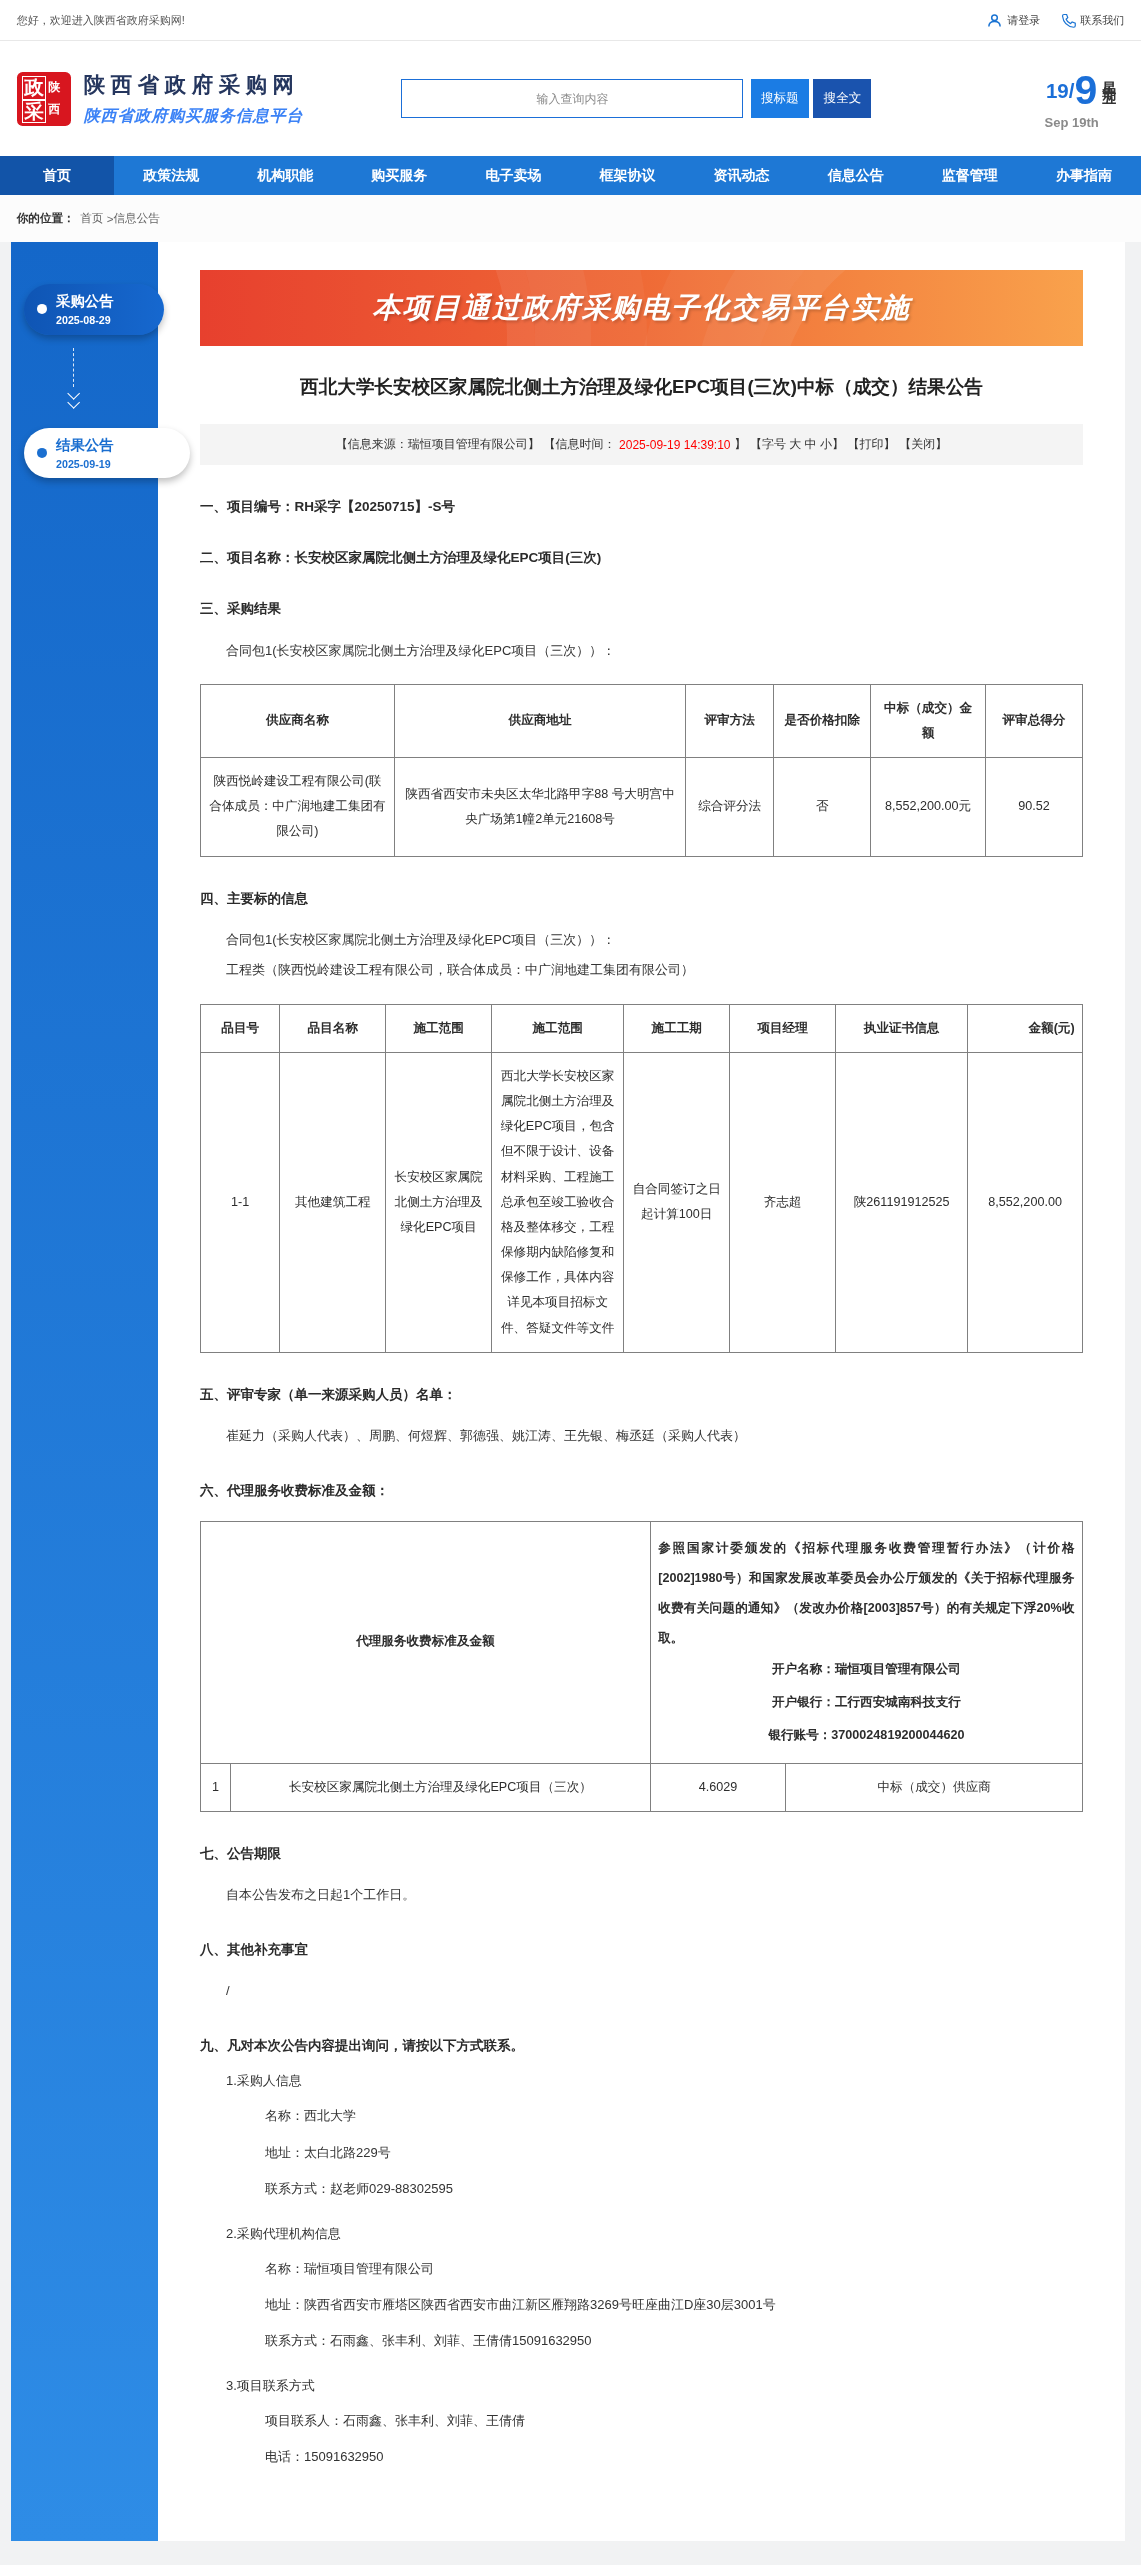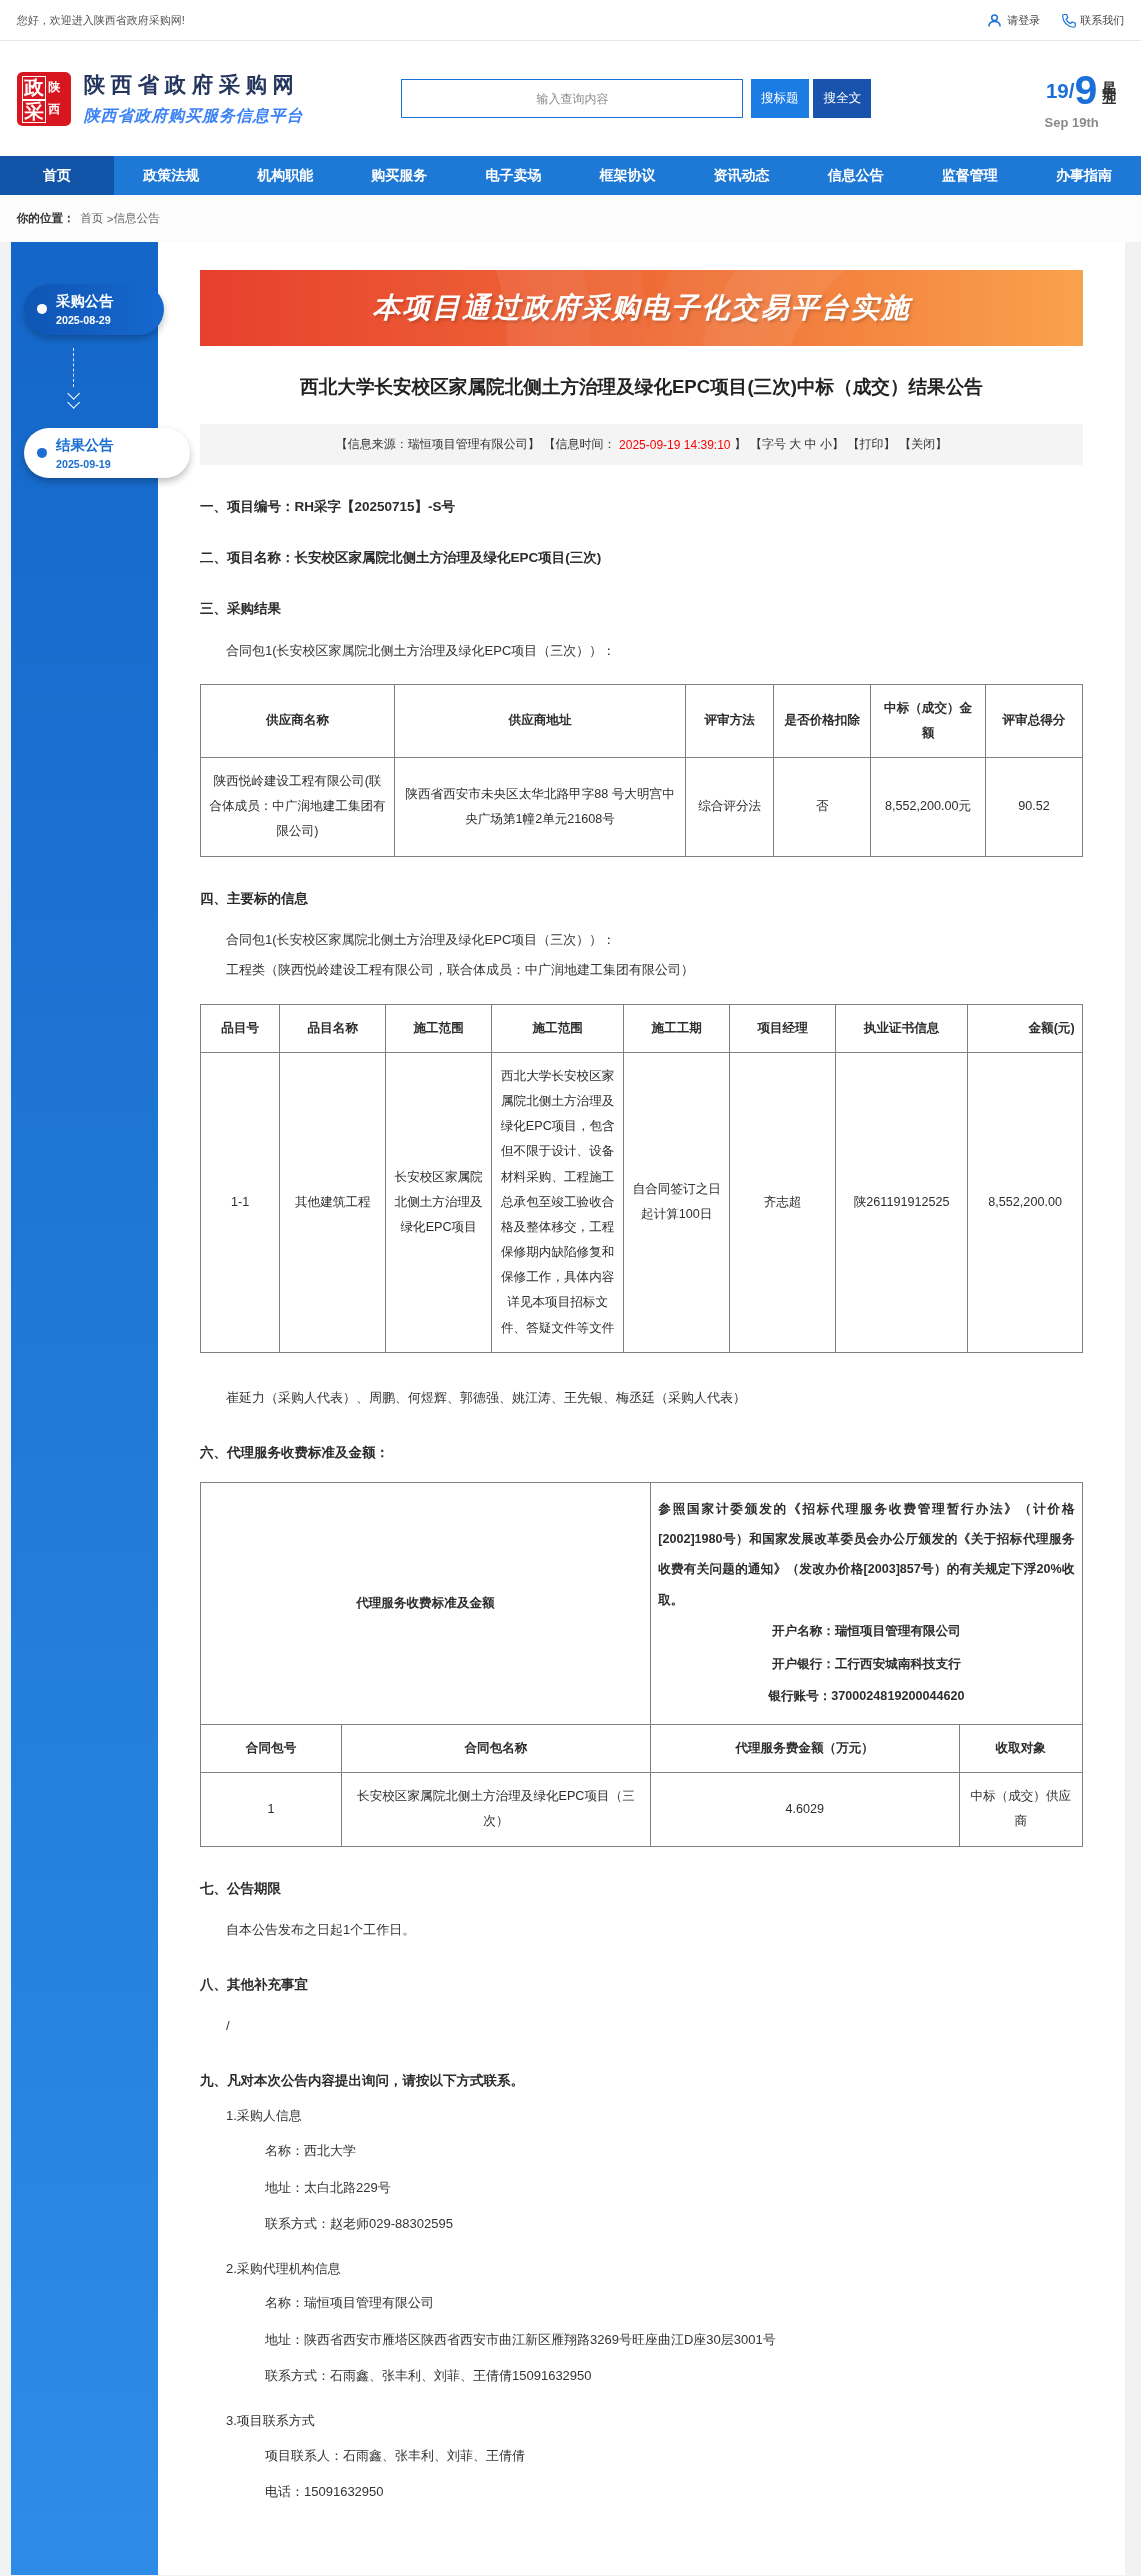--- a/index.html
+++ b/index.html
@@ -261,43 +261,38 @@
           <td>自合同签订之日起计算100日</td>
           <td>齐志超</td>
           <td>陕261191912525</td>
           <td class="td-right">8,552,200.00</td>
         </tr>
       </tbody>
         </table>
     </div>
 
     <div class="sec">
+      <div class="sec-title">五、评审专家（单一来源采购人员）名单：</div>
       <div class="sec-body">崔延力（采购人代表）、周鹏、何煜辉、郭德强、姚江涛、王先银、梅丞廷（采购人代表）</div>
     </div>
 
     <div class="sec">
       <div class="sec-title">六、代理服务收费标准及金额：</div>
       <table class="tbl">
         <tbody>
             <tr>
           <td colspan="2" style="width:51%; font-weight:bold">代理服务收费标准及金额</td>
           <td colspan="2" class="fee-desc">
             <p>参照国家计委颁发的《招标代理服务收费管理暂行办法》（计价格[2002]1980号）和国家发展改革委员会办公厅颁发的《关于招标代理服务收费有关问题的通知》（发改办价格[2003]857号）的有关规定下浮20%收取。</p>
             <div>开户名称：瑞恒项目管理有限公司</div>
             <div>开户银行：工行西安城南科技支行</div>
             <div>银行账号：3700024819200044620</div>
           </td>
         </tr>
         <tr>
-          <th style="width:16%">合同包号</th>
-          <th style="width:35%">合同包名称</th>
-          <th style="width:35%">代理服务费金额（万元）</th>
-          <th style="width:14%">收取对象</th>
-        </tr>
-        <tr>
           <td>1</td>
           <td>长安校区家属院北侧土方治理及绿化EPC项目（三次）</td>
           <td>4.6029</td>
           <td>中标（成交）供应商</td>
         </tr>
       </tbody>
         </table>
     </div>
 
     <div class="sec">

